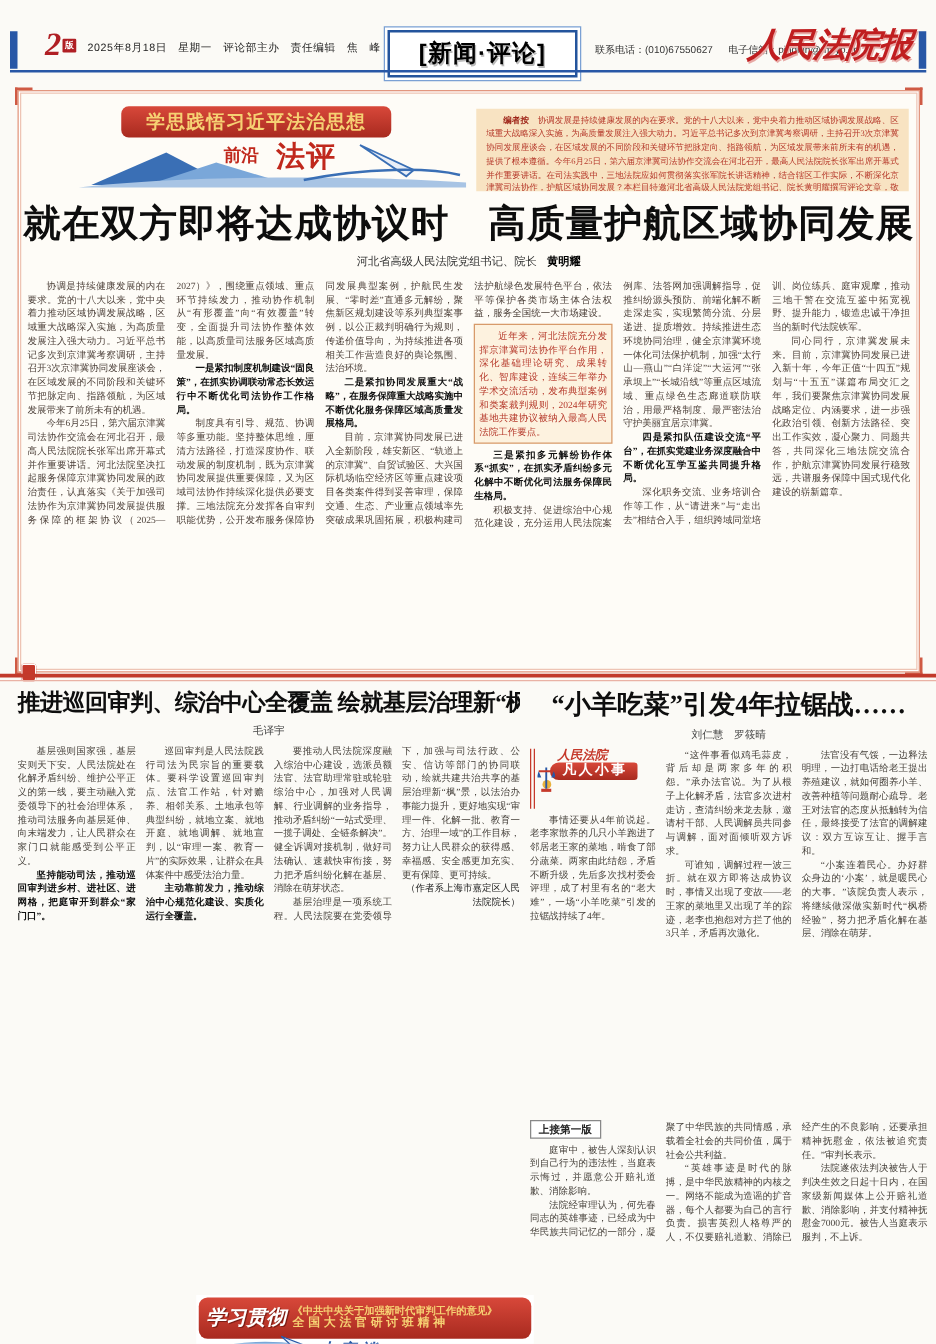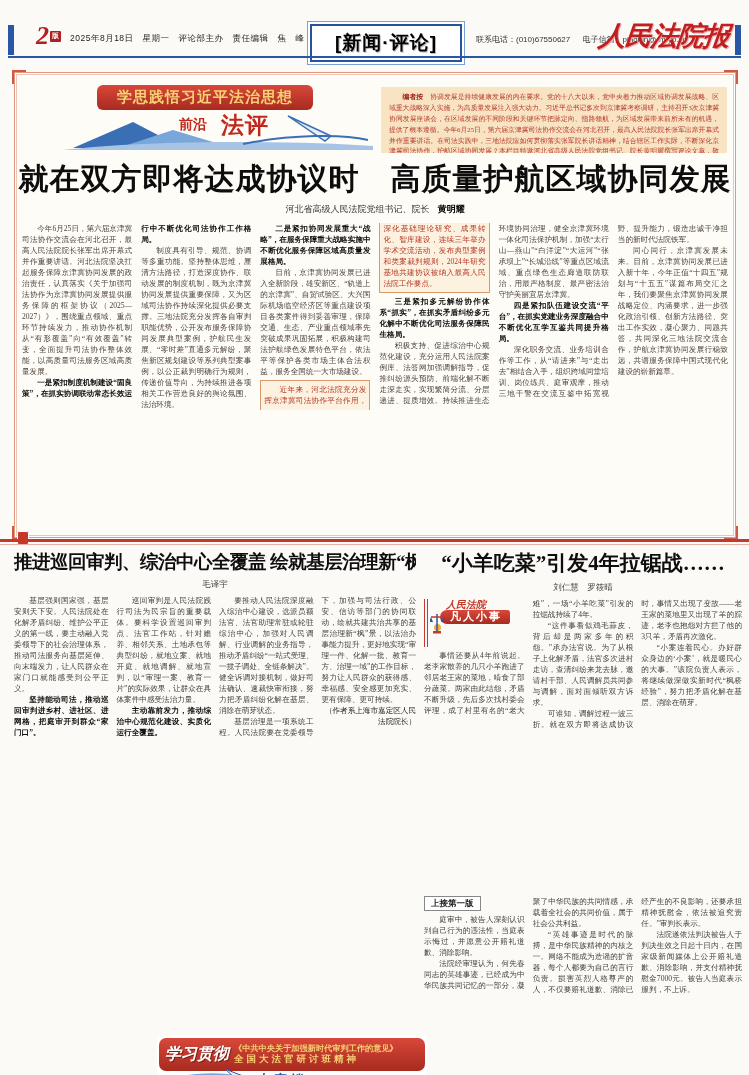--- a/index.html
+++ b/index.html
@@ -151,20 +151,21 @@
     <p><b>编者按</b>　<span>协调发展是持续健康发展的内在要求。党的十八大以来，党中央着力推动区域协调发展战略、区域重大战略深入实施，为高质量发展注入强大动力。习近平总书记多次到京津冀考察调研，主持召开3次京津冀协同发展座谈会，在区域发展的不同阶段和关键环节把脉定向、指路领航，为区域发展带来前所未有的机遇，提供了根本遵循。今年6月25日，第六届京津冀司法协作交流会在河北召开，最高人民法院院长张军出席开幕式并作重要讲话。在司法实践中，三地法院应如何贯彻落实张军院长讲话精神，结合辖区工作实际，不断深化京津冀司法协作，护航区域协同发展？本栏目特邀河北省高级人民法院党组书记、院长黄明耀撰写评论文章，敬请关注。</span></p>
   </div>
 
   <div class="fh">就在双方即将达成协议时　高质量护航区域协同发展</div>
   <div class="fby">
     <span>河北省高级人民法院党组书记、院长</span>
     <b>黄明耀</b>
   </div>
 
   <div class="fcols">
+      <p>协调是持续健康发展的内在要求。党的十八大以来，党中央着力推动区域协调发展战略，区域重大战略深入实施，为高质量发展注入强大动力。习近平总书记多次到京津冀考察调研，主持召开3次京津冀协同发展座谈会，在区域发展的不同阶段和关键环节把脉定向、指路领航，为区域发展带来了前所未有的机遇。</p>
       <p>今年6月25日，第六届京津冀司法协作交流会在河北召开，最高人民法院院长张军出席开幕式并作重要讲话。河北法院坚决扛起服务保障京津冀协同发展的政治责任，认真落实《关于加强司法协作为京津冀协同发展提供服务保障的框架协议（2025—2027）》，围绕重点领域、重点环节持续发力，推动协作机制从“有形覆盖”向“有效覆盖”转变，全面提升司法协作整体效能，以高质量司法服务区域高质量发展。</p>
       <p class="lead-bold">一是紧扣制度机制建设“固良策”，在抓实协调联动常态长效运行中不断优化司法协作工作格局。</p>
       <p>制度具有引导、规范、协调等多重功能。坚持整体思维，厘清方法路径，打造深度协作、联动发展的制度机制，既为京津冀协同发展提供重要保障，又为区域司法协作持续深化提供必要支撑。三地法院充分发挥各自审判职能优势，公开发布服务保障协同发展典型案例，护航民生发展、“零时差”直通多元解纷，聚焦新区规划建设等系列典型案事例，以公正裁判明确行为规则，传递价值导向，为持续推进各项相关工作营造良好的舆论氛围、法治环境。</p>
       <p class="lead-bold">二是紧扣协同发展重大“战略”，在服务保障重大战略实施中不断优化服务保障区域高质量发展格局。</p>
       <p>目前，京津冀协同发展已进入全新阶段，雄安新区、“轨道上的京津冀”、自贸试验区、大兴国际机场临空经济区等重点建设项目各类案件得到妥善审理，保障交通、生态、产业重点领域率先突破成果巩固拓展，积极构建司法护航绿色发展特色平台，依法平等保护各类市场主体合法权益，服务全国统一大市场建设。</p>
       <p class="inset">近年来，河北法院充分发挥京津冀司法协作平台作用，深化基础理论研究、成果转化、智库建设，连续三年举办学术交流活动，发布典型案例和类案裁判规则，2024年研究基地共建协议被纳入最高人民法院工作要点。</p>
       <p class="lead-bold">三是紧扣多元解纷协作体系“抓实”，在抓实矛盾纠纷多元化解中不断优化司法服务保障民生格局。</p>
       <p>积极支持、促进综治中心规范化建设，充分运用人民法院案例库、法答网加强调解指导，促推纠纷源头预防、前端化解不断走深走实，实现繁简分流、分层递进、提质增效。持续推进生态环境协同治理，健全京津冀环境一体化司法保护机制，加强“太行山—燕山”“白洋淀”“大运河”“张承坝上”“长城沿线”等重点区域流域、重点绿色生态廊道联防联治，用最严格制度、最严密法治守护美丽宜居京津冀。</p>
       <p class="lead-bold">四是紧扣队伍建设交流“平台”，在抓实党建业务深度融合中不断优化互学互鉴共同提升格局。</p>
       <p>深化职务交流、业务培训合作等工作，从“请进来”与“走出去”相结合入手，组织跨域同堂培训、岗位练兵、庭审观摩，推动三地干警在交流互鉴中拓宽视野、提升能力，锻造忠诚干净担当的新时代法院铁军。</p>
@@ -200,20 +201,21 @@
         <path d="M1 4 L-1 9 L3 9 Z M13 4 L11 9 L15 9 Z" fill="#2857a6"></path>
         <rect x="3" y="18" width="8" height="2.5" fill="#c5392b"></rect>
       </svg>
       <div class="badge-l1">人民法院</div>
       <div><span class="badge-l2">凡人小事</span><span class="badge-dot"></span></div>
     </div>
     <div>
         <p>事情还要从4年前说起。老李家散养的几只小羊跑进了邻居老王家的菜地，啃食了部分蔬菜。两家由此结怨，矛盾不断升级，先后多次找村委会评理，成了村里有名的“老大难”，一场“小羊吃菜”引发的拉锯战持续了4年。</p>
         <p>“这件事看似鸡毛蒜皮，背后却是两家多年的积怨。”承办法官说。为了从根子上化解矛盾，法官多次进村走访，查清纠纷来龙去脉，邀请村干部、人民调解员共同参与调解，面对面倾听双方诉求。</p>
         <p>可谁知，调解过程一波三折。就在双方即将达成协议时，事情又出现了变故——老王家的菜地里又出现了羊的踪迹，老李也抱怨对方拦了他的3只羊，矛盾再次激化。</p>
+        <p>法官没有气馁，一边释法明理，一边打电话给老王提出养殖建议，就如何圈养小羊、改善种植等问题耐心疏导。老王对法官的态度从抵触转为信任，最终接受了法官的调解建议：双方互谅互让、握手言和。</p>
         <p>“小案连着民心。办好群众身边的‘小案’，就是暖民心的大事。”该院负责人表示，将继续做深做实新时代“枫桥经验”，努力把矛盾化解在基层、消除在萌芽。</p>
       </div>
   </div>
 
   <div class="cont">
     <div class="cont-cols">
       <span class="cont-label">上接第一版</span>
       <div>
           <p>庭审中，被告人深刻认识到自己行为的违法性，当庭表示悔过，并愿意公开赔礼道歉、消除影响。</p>
           <p>法院经审理认为，何先春同志的英雄事迹，已经成为中华民族共同记忆的一部分，凝聚了中华民族的共同情感，承载着全社会的共同价值，属于社会公共利益。</p>

